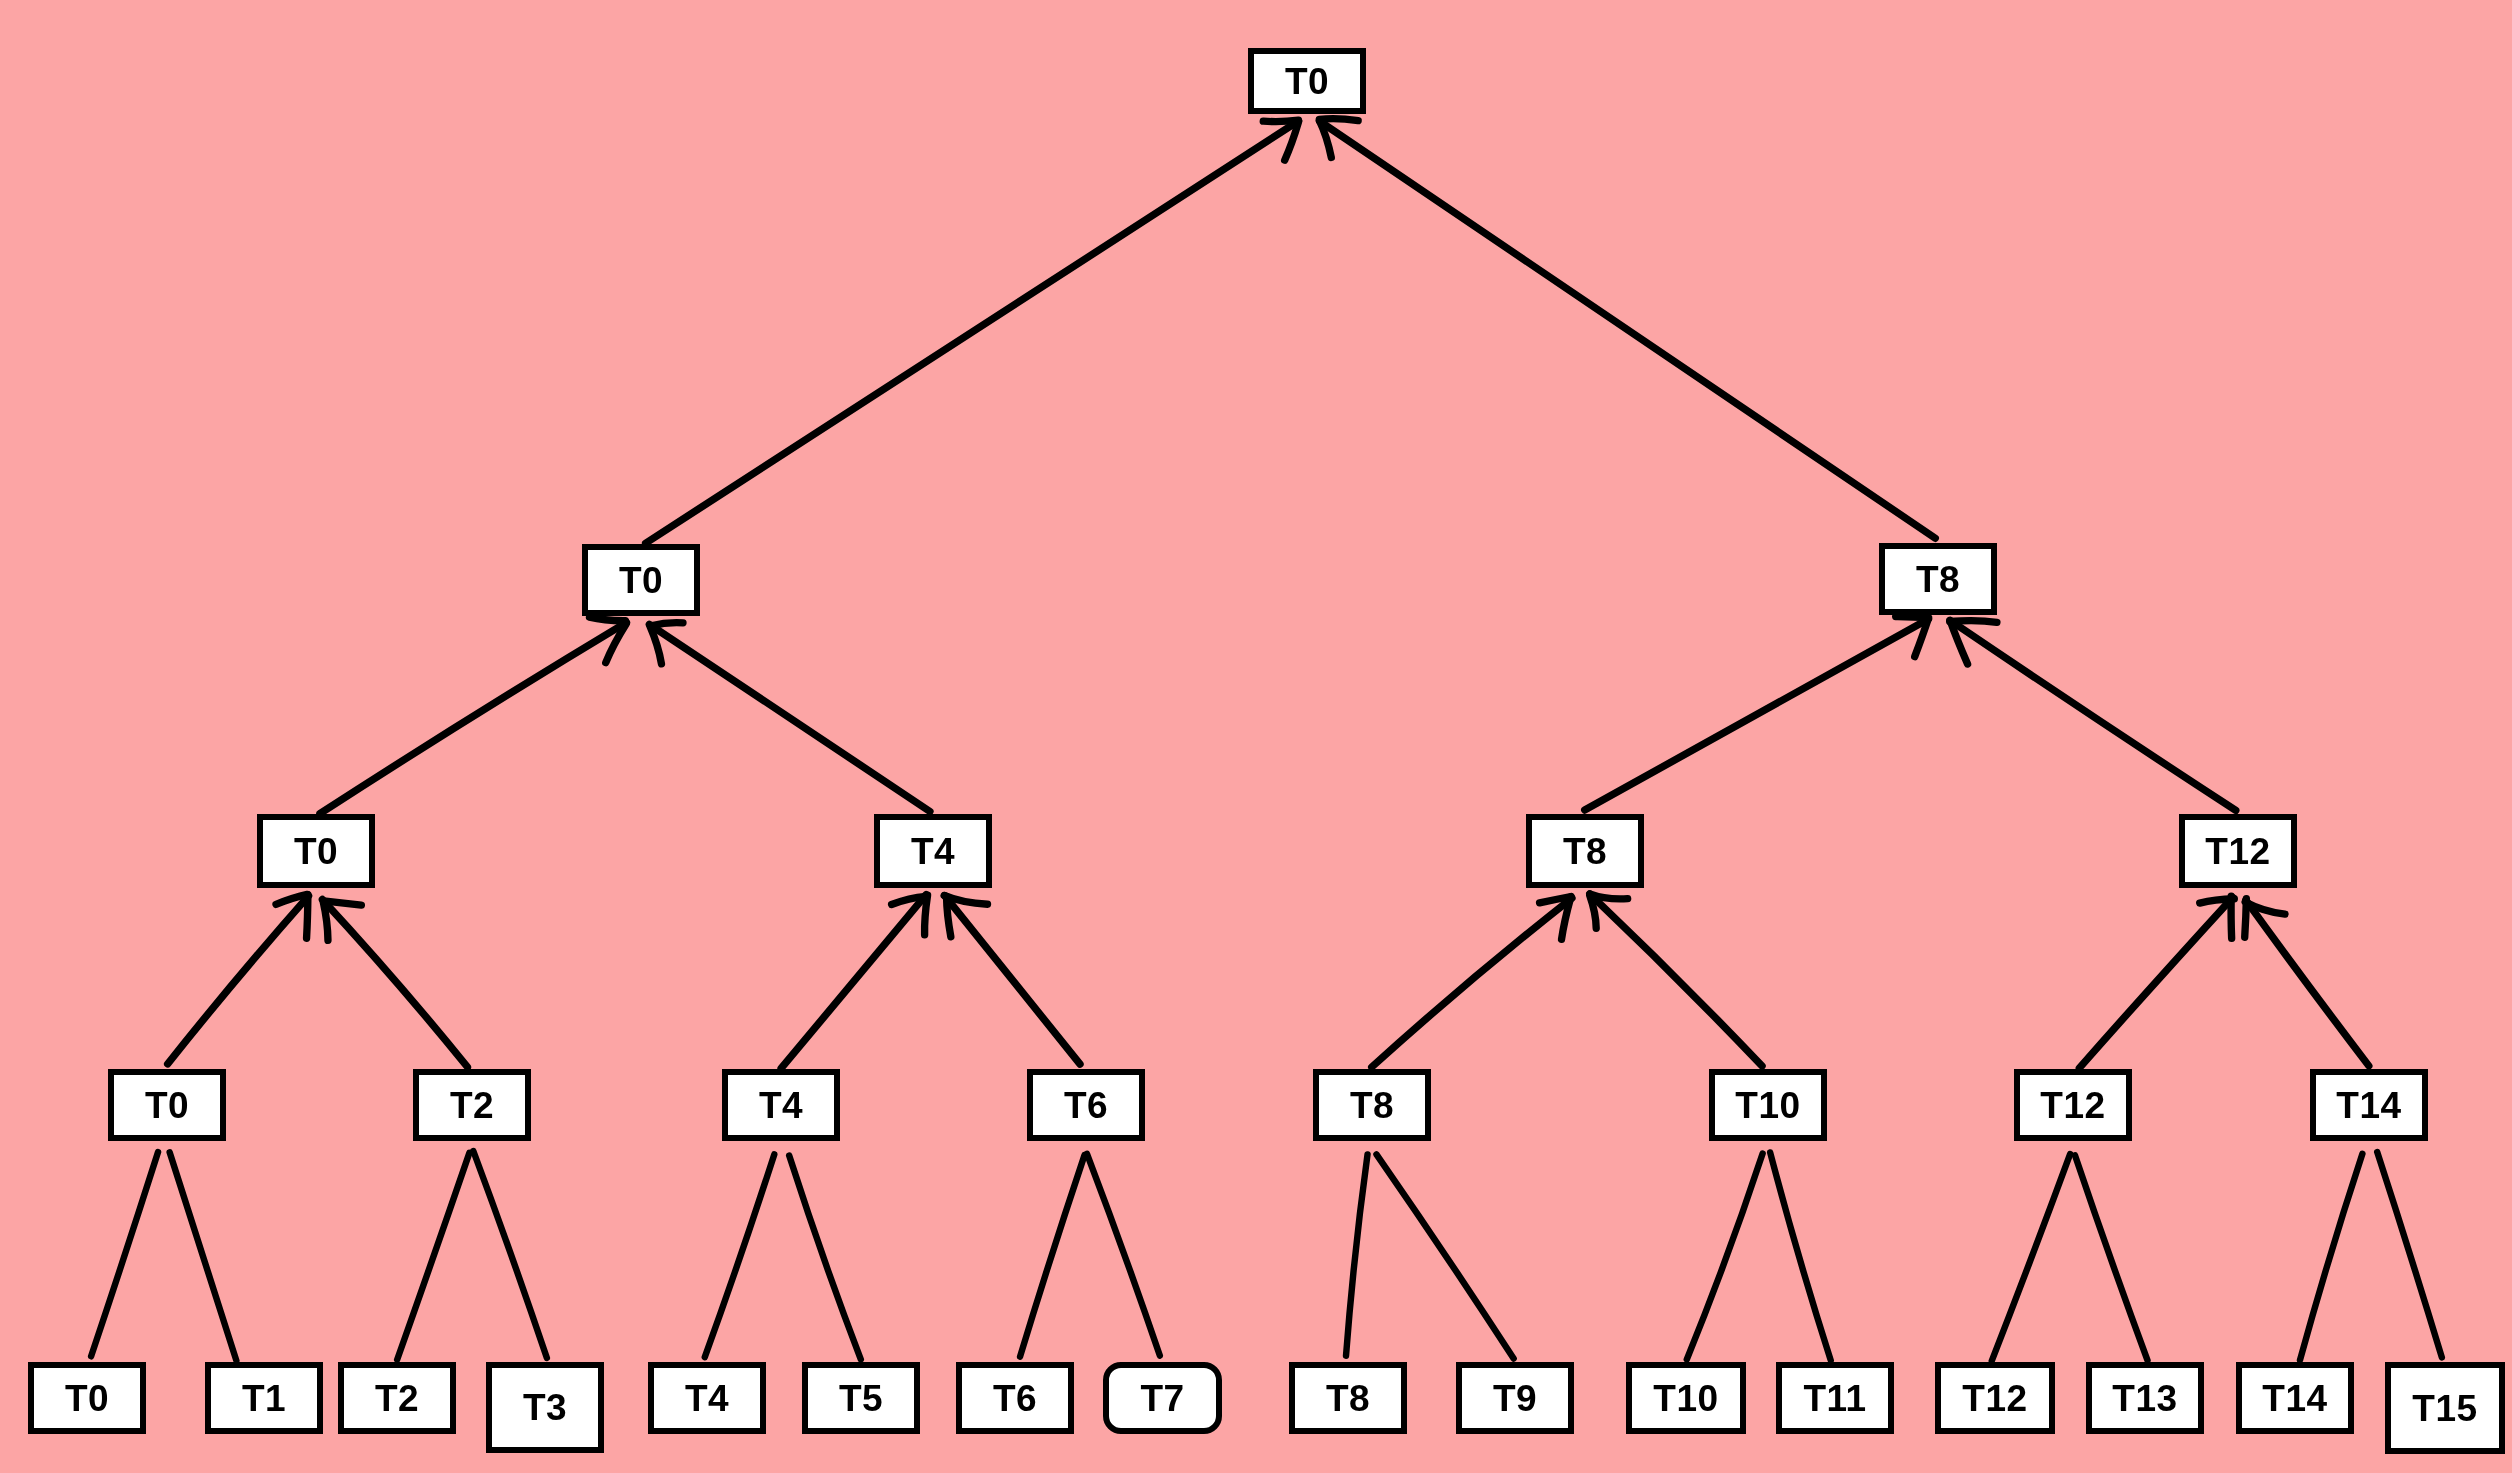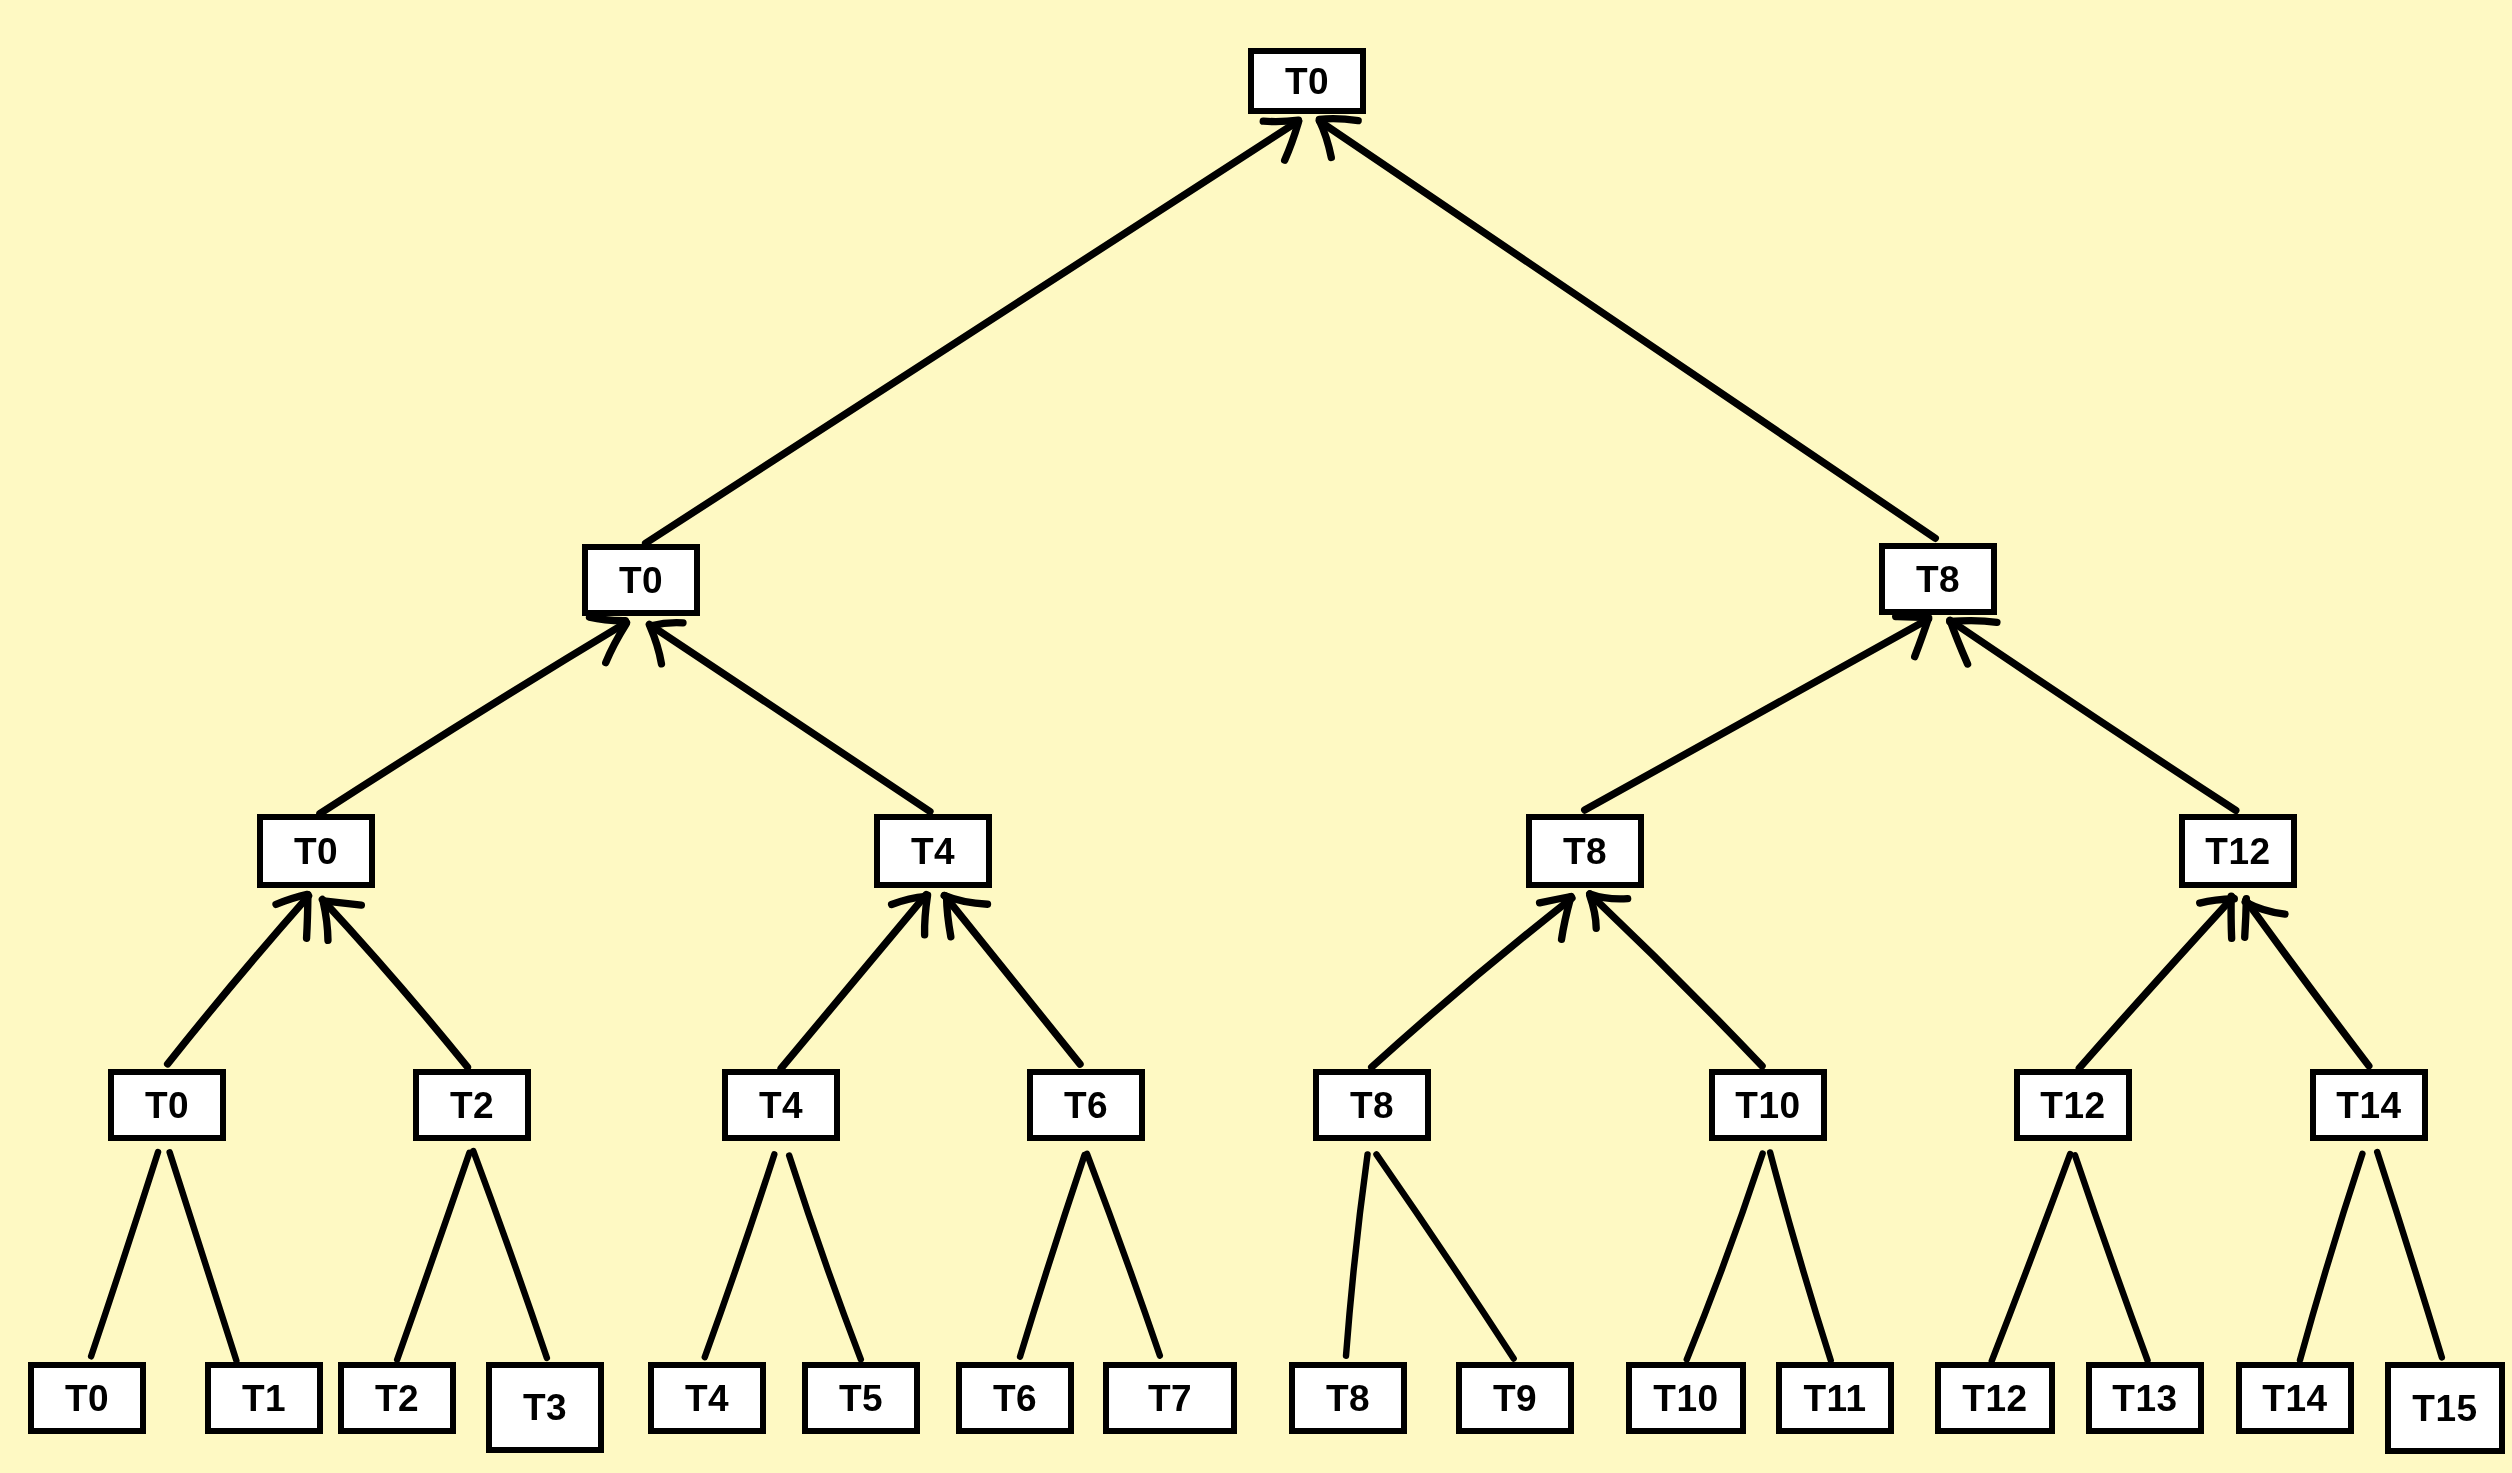--- a/index.html
+++ b/index.html
@@ -1,20 +1,20 @@
 <!DOCTYPE html>
 <html style="font-size:14.7px"><head>
 <meta charset="utf-8">
 <style>
   html,body{margin:0;padding:0;background:#ffffff;}
   #stage{
     position:relative;
     width:2512px;
     height:1473px;
-    background:#fef9c3;
+    background:#fca5a5;
     font-family:"Liberation Sans", sans-serif;
     overflow:hidden;
   }
   #edges{
     position:absolute;
     left:0; top:0;
     width:2512px; height:1473px;
     pointer-events:none;
   }
   .node{
@@ -245,21 +245,21 @@
       </div>
       <div class="node" style="left: 648px; top: 1362px; width: 118px; height: 72px;">
         <span class="lbl">T4</span>
       </div>
       <div class="node" style="left: 802px; top: 1362px; width: 118px; height: 72px;">
         <span class="lbl">T5</span>
       </div>
       <div class="node" style="left: 956px; top: 1362px; width: 118px; height: 72px;">
         <span class="lbl">T6</span>
       </div>
-      <div class="node" style="left: 1103px; top: 1362px; width: 134px; height: 72px;">
+      <div class="node" style="left: 1103px; top: 1362px; width: 119px; height: 72px; border-radius: 18px;">
         <span class="lbl">T7</span>
       </div>
       <div class="node" style="left: 1289px; top: 1362px; width: 118px; height: 72px;">
         <span class="lbl">T8</span>
       </div>
       <div class="node" style="left: 1456px; top: 1362px; width: 118px; height: 72px;">
         <span class="lbl">T9</span>
       </div>
       <div class="node" style="left: 1626px; top: 1362px; width: 120px; height: 72px;">
         <span class="lbl">T10</span>

